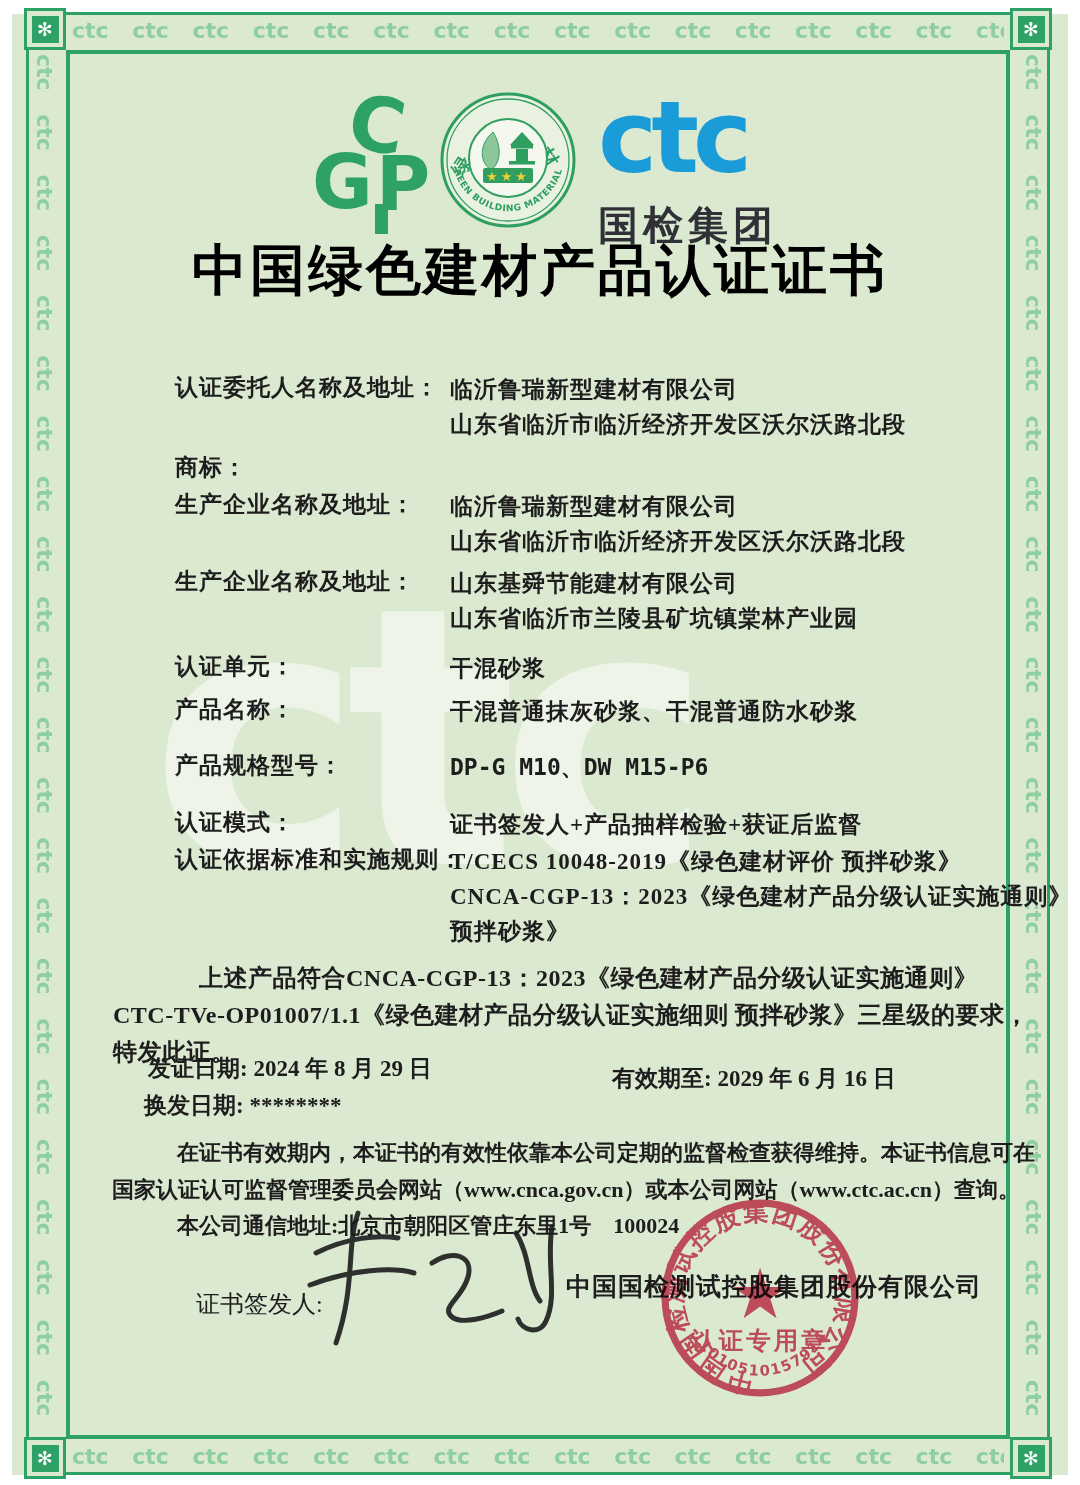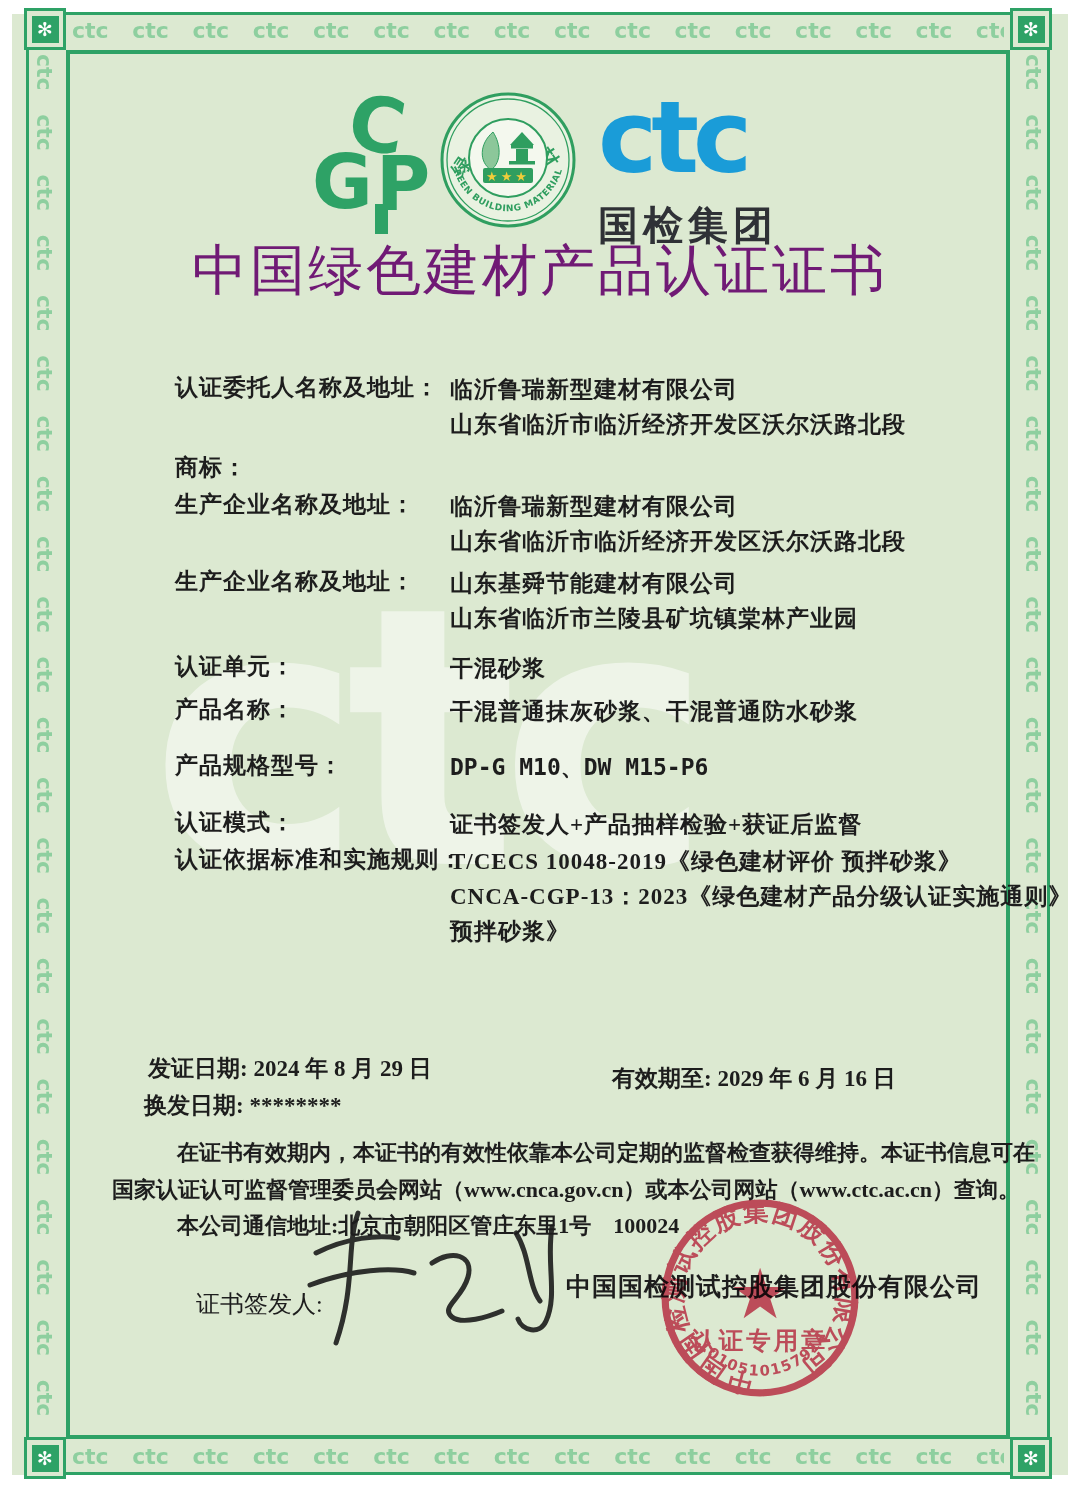--- a/index.html
+++ b/index.html
@@ -27,22 +27,22 @@
   
   .logo-row{position:absolute;left:0;top:0;width:100%;z-index:3;}
   .gbp{position:absolute;left:312px;top:86px;}
   .badge{position:absolute;left:438px;top:90px;}
   .ctc-logo{position:absolute;left:598px;top:92px;text-align:left;}
   .ctc-word{font-family:"DejaVu Sans",sans-serif;font-weight:bold;font-size:100px;line-height:0.92;
             letter-spacing:-6px;color:#1a9cd8;}
   .ctc-name{font-family:"Liberation Sans","DejaVu Sans",sans-serif;font-weight:bold;font-size:40px;
             letter-spacing:5px;color:#2f3136;margin-top:14px;}
   
-  .title{position:absolute;left:0;right:0;top:234px;text-align:center;font-size:55px;font-weight:400;
-         letter-spacing:3px;color:#701a75;z-index:3;}
+  .title{position:absolute;left:0;right:0;top:234px;text-align:center;font-size:55px;font-weight:700;
+         letter-spacing:3px;color:#000000;z-index:3;}
   .certno{position:absolute;left:0;right:0;top:326px;text-align:center;font-size:25px;font-weight:700;z-index:3;}
   .frow{position:absolute;left:175px;width:810px;z-index:3;}
   .lbl{position:absolute;left:0;font-size:23px;font-weight:700;letter-spacing:1px;white-space:nowrap;}
   .val{position:absolute;left:275px;width:530px;font-size:23px;font-weight:700;letter-spacing:1px;}
   .val div{line-height:35px;white-space:nowrap;}
   .mono{font-family:"DejaVu Sans Mono","Liberation Mono",monospace;letter-spacing:0;}
   .statement{position:absolute;left:113px;top:960px;width:875px;font-size:24px;font-weight:700;
              letter-spacing:0.5px;z-index:3;}
   .statement div{line-height:37px;white-space:nowrap;}
   .statement .ind{padding-left:86px;}
@@ -177,20 +177,25 @@
   </div>
   <div class="frow" style="top:844px">
     <div class="lbl">认证依据标准和实施规则：</div>
     <div class="val">
       <div>T/CECS 10048-2019《绿色建材评价 预拌砂浆》</div>
       <div>CNCA-CGP-13：2023《绿色建材产品分级认证实施通则》</div>
       <div>预拌砂浆》</div>
     </div>
   </div>
 
+  <div class="statement">
+    <div class="ind">上述产品符合CNCA-CGP-13：2023《绿色建材产品分级认证实施通则》</div>
+    <div>CTC-TVe-OP01007/1.1《绿色建材产品分级认证实施细则 预拌砂浆》三星级的要求，</div>
+    <div>特发此证。</div>
+  </div>
 
   <div class="dates">
     <div class="d-issue">发证日期: 2024 年 8 月 29 日</div>
     <div class="d-renew">换发日期: ********</div>
     <div class="d-valid">有效期至: 2029 年 6 月 16 日</div>
   </div>
 
   <div class="footer">
     <div class="f1">在证书有效期内，本证书的有效性依靠本公司定期的监督检查获得维持。本证书信息可在</div>
     <div class="f2">国家认证认可监督管理委员会网站（www.cnca.gov.cn）或本公司网站（www.ctc.ac.cn）查询。</div>

